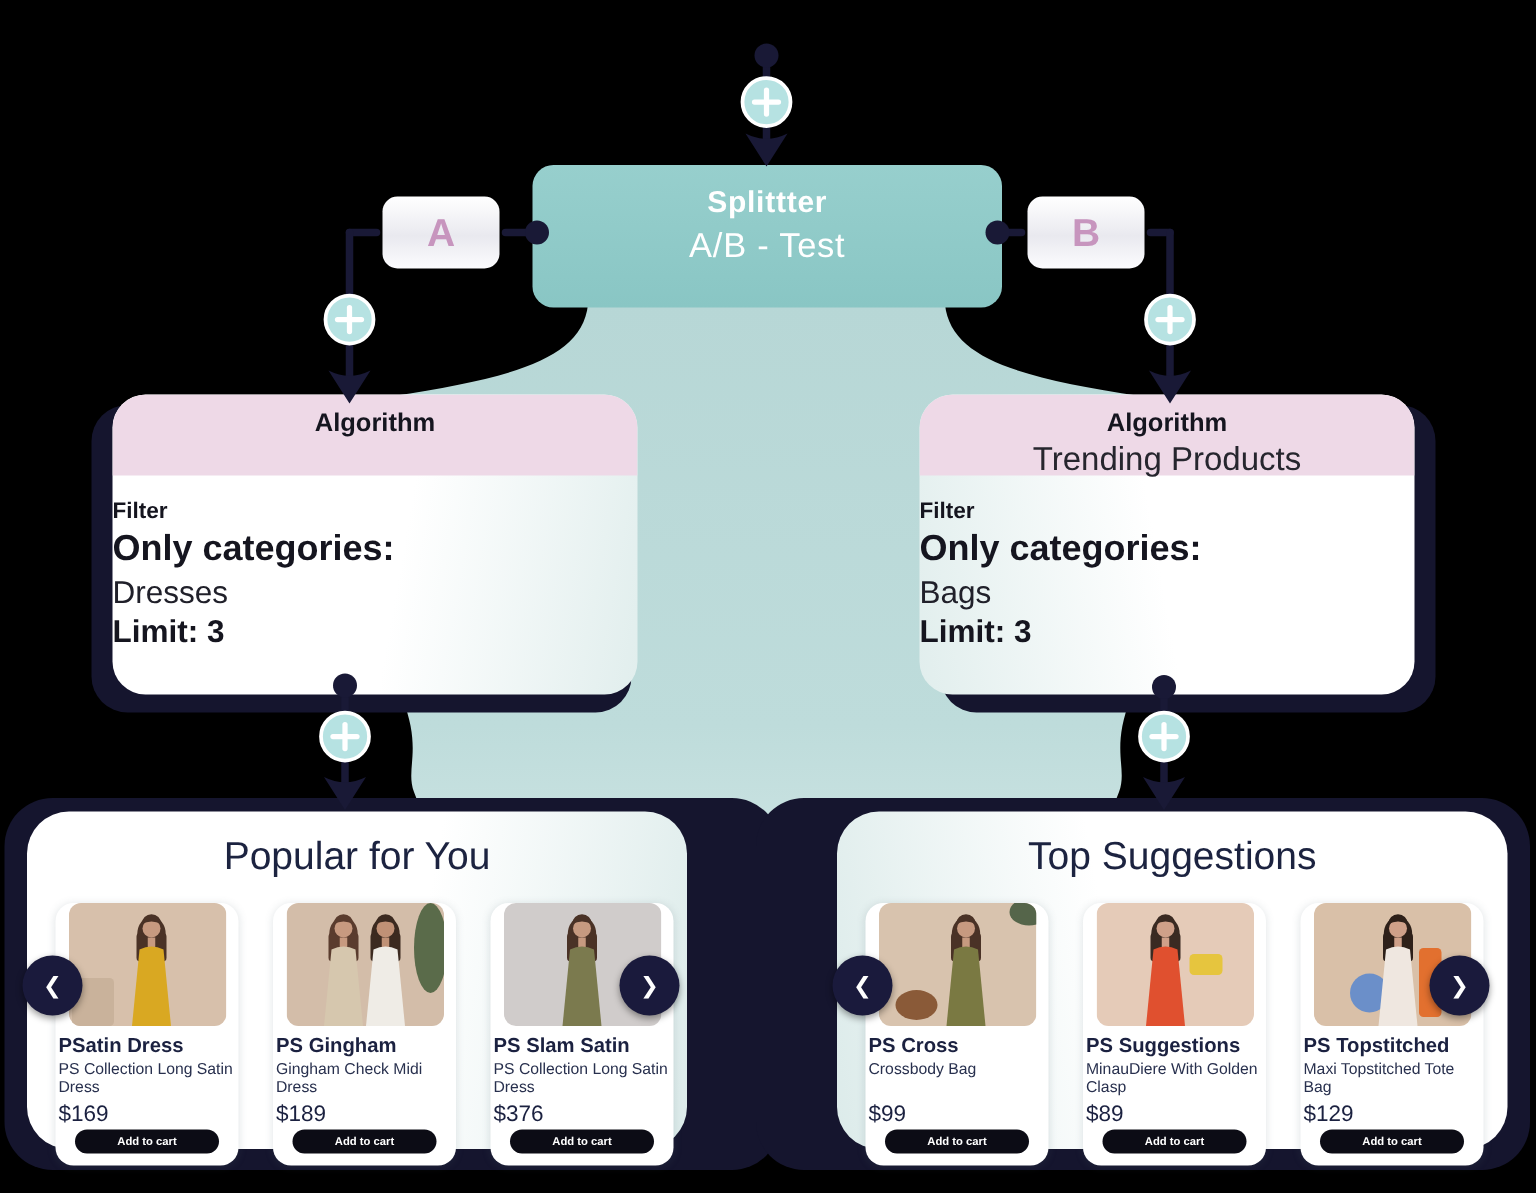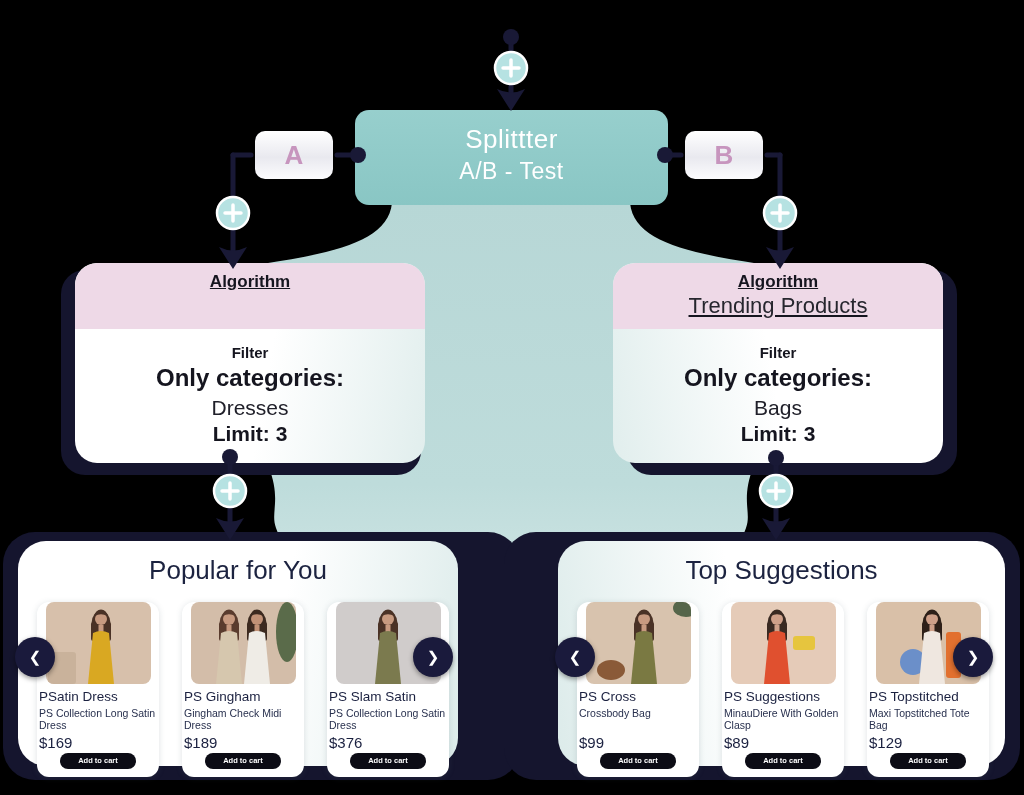--- a/index.html
+++ b/index.html
@@ -19,21 +19,21 @@
   #shadow-algo-right { left:627px; top:270px; width:330px; height:205px; border-radius:24px; }
   #shadow-panel-left { left:3px;   top:532px; width:517px; height:248px; border-radius:32px; }
   #shadow-panel-right{ left:504px; top:532px; width:516px; height:248px; border-radius:32px; }
 
   
   #splitter {
     left:355px; top:110px; width:313px; height:95px; z-index:10;
     background:linear-gradient(180deg,#97cfcd,#89c6c4);
     border-radius:14px; text-align:center; color:#fff;
   }
-  #splitter .t1 { margin-top:14px; font-size:26px; font-weight:normal; letter-spacing:.5px; }
+  #splitter .t1 { margin-top:14px; font-size:20px; font-weight:bold; letter-spacing:.5px; }
   #splitter .t2 { margin-top:3px;  font-size:23px; letter-spacing:.5px;text-align:center; }
 
   
   .branch-chip {
     position:absolute; top:131px; width:78px; height:48px; z-index:20;
     background:linear-gradient(180deg,#ffffff 0%,#e9e9ef 55%,#fcfcfe 100%);
     border-radius:10px; box-shadow:0 2px 5px rgba(0,0,0,.35);
     display:flex; align-items:center; justify-content:center;
     font-size:26px; font-weight:bold; color:#c795be;
   }
@@ -41,27 +41,26 @@
   #branch-b { left:685px; }
 
   
   .algo-card {
     position:absolute; top:263px; height:200px; z-index:10;
     border-radius:22px; overflow:hidden; color:#15151f;
   }
   #algo-left  { left:75px;  width:350px; background:linear-gradient(100deg,#ffffff 55%,#e1eeed 100%); }
   #algo-right { left:613px; width:330px; background:linear-gradient(80deg,#e1eeed 0%,#ffffff 48%); }
   .algo-header {
-    height:66px; background:#eed9e7; text-align:center;
+    height:54px; background:#eed9e7; text-align:center;
     border-radius:22px 22px 0 0;
-    text-decoration:underline;
   }
   .algo-header .h1 { padding-top:9px; font-size:17px; font-weight:bold; }
   .algo-header .h2 { padding-top:1px; font-size:22px; color:#26262e; }
-  .algo-body { text-align:center; }
+  .algo-body { }
   .algo-body .f-label { margin-top:15px; font-size:15px; font-weight:bold; }
   .algo-body .f-head  { margin-top:3px;  font-size:24px; font-weight:bold; }
   .algo-body .f-val   { margin-top:4px;  font-size:21px; color:#20202a; }
   .algo-body .f-limit { margin-top:2px;  font-size:21px; font-weight:bold; }
 
   
   .result-panel {
     position:absolute; top:541px; height:225px; z-index:10;
     border-radius:28px; color:#1c2340;
   }
@@ -69,25 +68,25 @@
   #panel-right { left:558px; width:447px; background:linear-gradient(80deg,#dcebea 0%,#ffffff 42%); }
   .panel-title { position:absolute; top:14px; left:0; width:100%; text-align:center; font-size:26px; }
 
   .products { position:absolute; top:61px; left:19px; display:flex; gap:23px; }
   .product-card {
     width:122px; background:#ffffff; border-radius:12px;
     box-shadow:0 1px 6px rgba(80,100,110,.18); padding:0; text-align:left;
   }
   .product-photo { width:105px; height:82px; margin:0 auto; border-radius:8px; overflow:hidden; display:block; }
   .product-photo svg { display:block; }
-  .product-name  { margin:6px 2px 0 2px; font-size:13.5px; font-weight:normal; color:#1b2140; line-height:1.1; }
+  .product-name  { margin:6px 2px 0 2px; font-size:13.5px; font-weight:bold; color:#1b2140; line-height:1.1; }
   .product-desc  { margin:2px 2px 0 2px; font-size:10.5px; color:#28304e; line-height:1.2; height:25px; }
   .product-price { margin:2px 2px 0 2px; font-size:15px; color:#1b2140; }
   .add-to-cart {
-    display:block; margin:2px auto 8px auto; width:76px; height:16px;
+    display:block; margin:2px auto 8px auto; width:96px; height:16px;
     background:#0c0c15; border:none; border-radius:9px; color:#ffffff;
     font-size:7.5px; font-weight:bold; font-family:"Liberation Sans",sans-serif; cursor:pointer;
   }
 
   
   .chev {
     position:absolute; width:40px; height:40px; border-radius:50%;
     background:#1a1a3c; color:#ffffff; z-index:30; border:none; cursor:pointer;
     display:flex; align-items:center; justify-content:center;
     font-size:15px; font-weight:bold; box-shadow:0 2px 5px rgba(0,0,0,.4);

